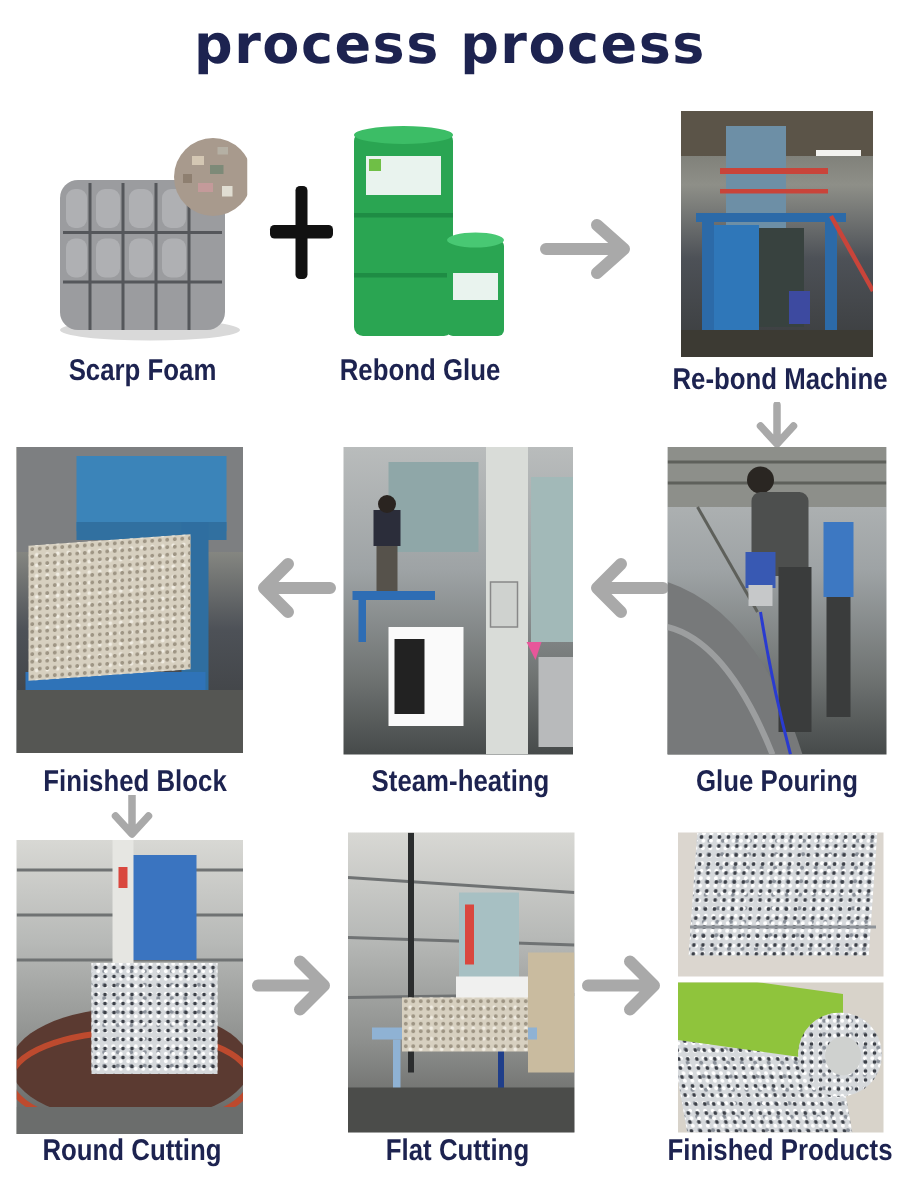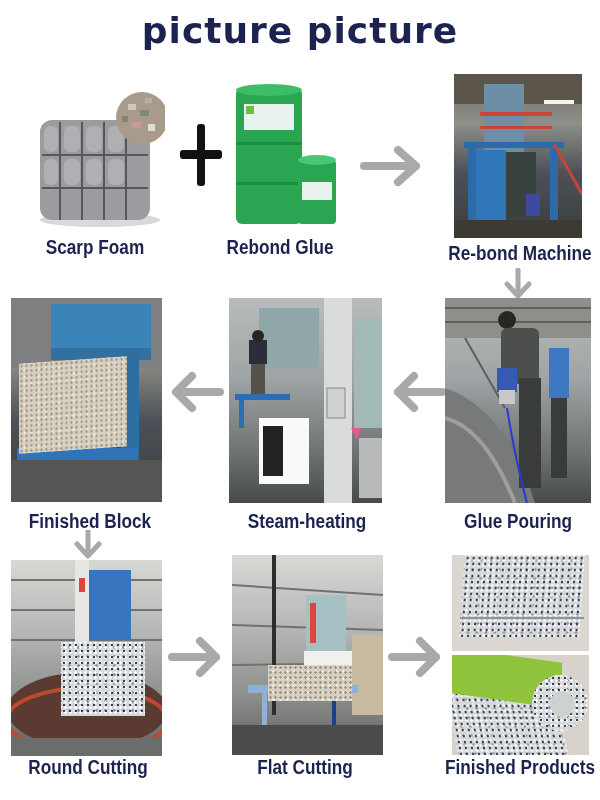--- a/index.html
+++ b/index.html
@@ -12,21 +12,21 @@
     
     .bg-factory { background:linear-gradient(180deg,#6b6b64 0%,#8e8f88 30%,#4d5157 60%,#3a3c3d 100%); }
     .bg-steel { background:linear-gradient(180deg,#b9bcbc 0%,#9ea3a5 40%,#6f7372 75%,#464a4a 100%); }
     .bg-warehouse { background:linear-gradient(180deg,#d8d8d4 0%,#b7b9b7 35%,#8d8f8d 70%,#5e5f5d 100%); }
     .foam-tex { background-color:#d7d0c0; background-image:radial-gradient(#9e9584 1px, transparent 1.5px), radial-gradient(#f0ece2 1px, transparent 1.5px); background-size:5px 5px, 7px 7px; background-position:0 0, 2px 3px; }
     .foam-grey { background-color:#d6d9dc; background-image:radial-gradient(#3c4048 1px, transparent 1.5px), radial-gradient(#ffffff 1px, transparent 1.5px), radial-gradient(#8a9099 1px, transparent 1.6px); background-size:6px 6px, 5px 5px, 9px 9px; background-position:0 0, 2px 3px, 4px 1px; }
   </style>
 </head>
 <body>
 
-<div class="title">picture picture</div>
+<div class="title">process process</div>
 
 <div class="photo" style="left:30px;top:80px;width:135px;height:150px;">
   <svg width="135" height="150" viewBox="0 0 135 150">
     <ellipse cx="70" cy="140" rx="60" ry="7" fill="#d9d9d9"></ellipse>
     <rect x="10" y="40" width="110" height="100" rx="12" fill="#9b9c9f"></rect>
     <g stroke="#55575b" stroke-width="2" fill="none">
       <line x1="30" y1="42" x2="30" y2="140"></line>
         <line x1="52" y1="42" x2="52" y2="140"></line>
       <line x1="74" y1="42" x2="74" y2="140"></line>
         <line x1="96" y1="42" x2="96" y2="140"></line>

